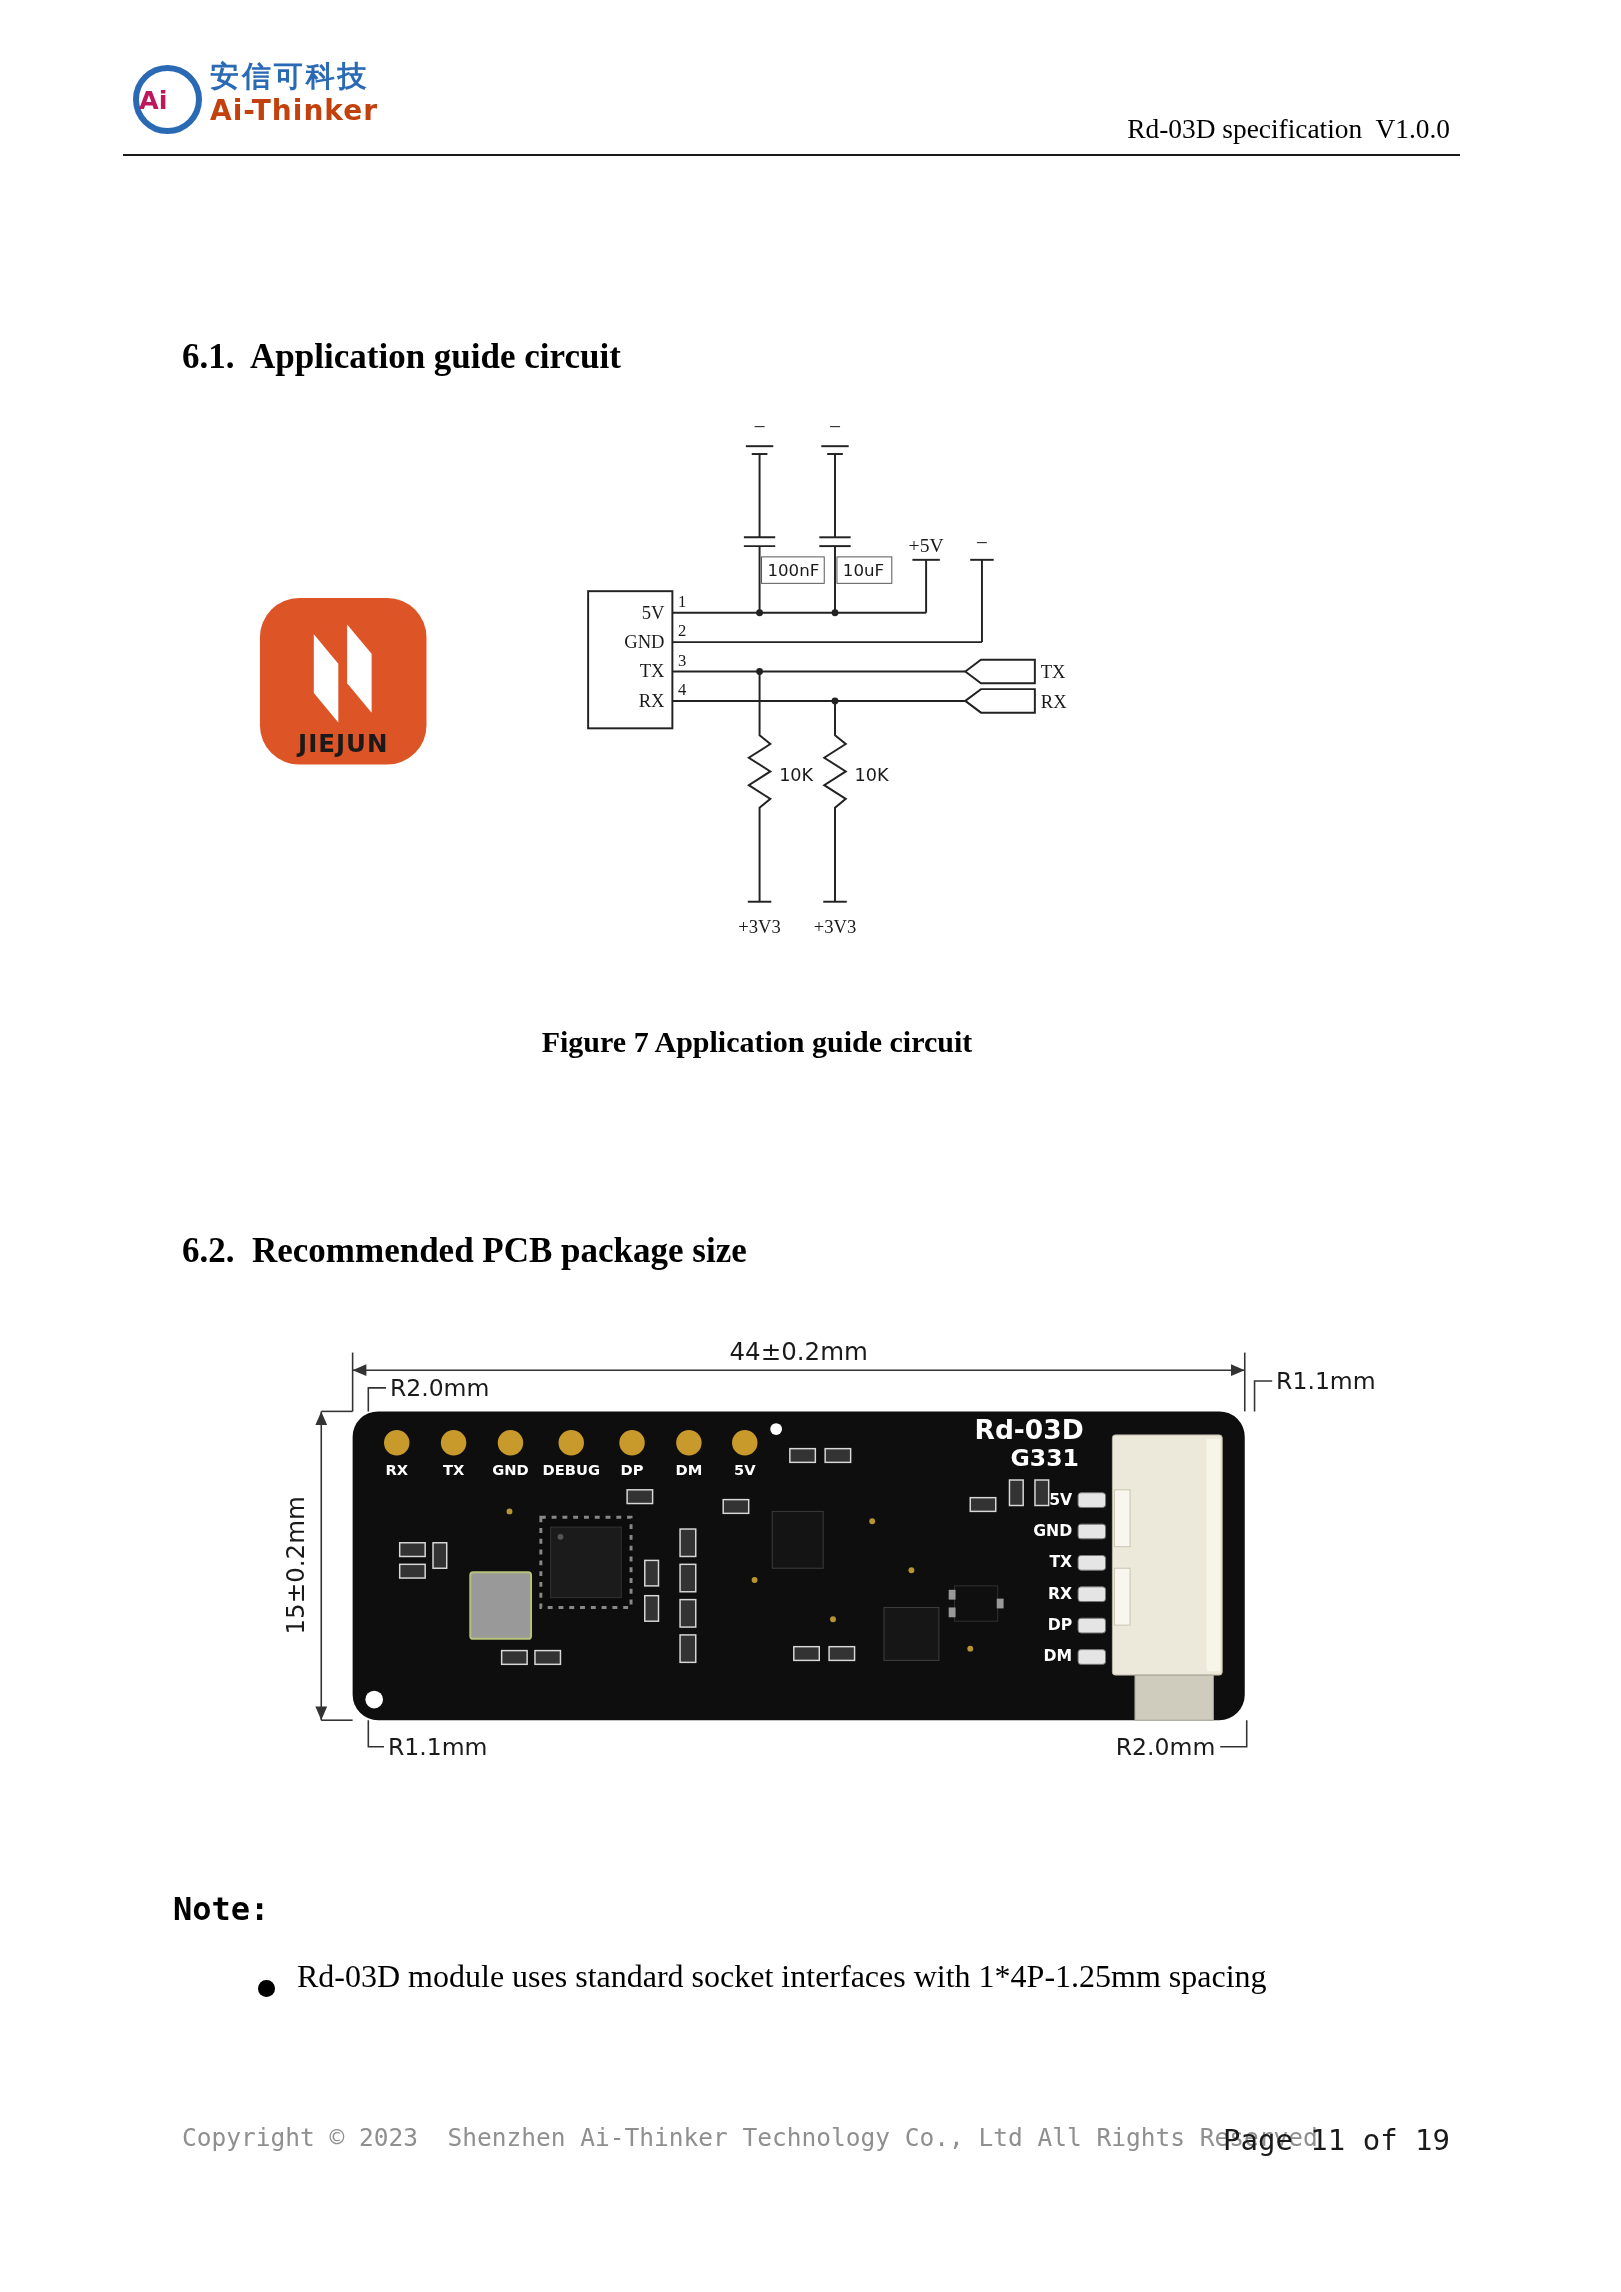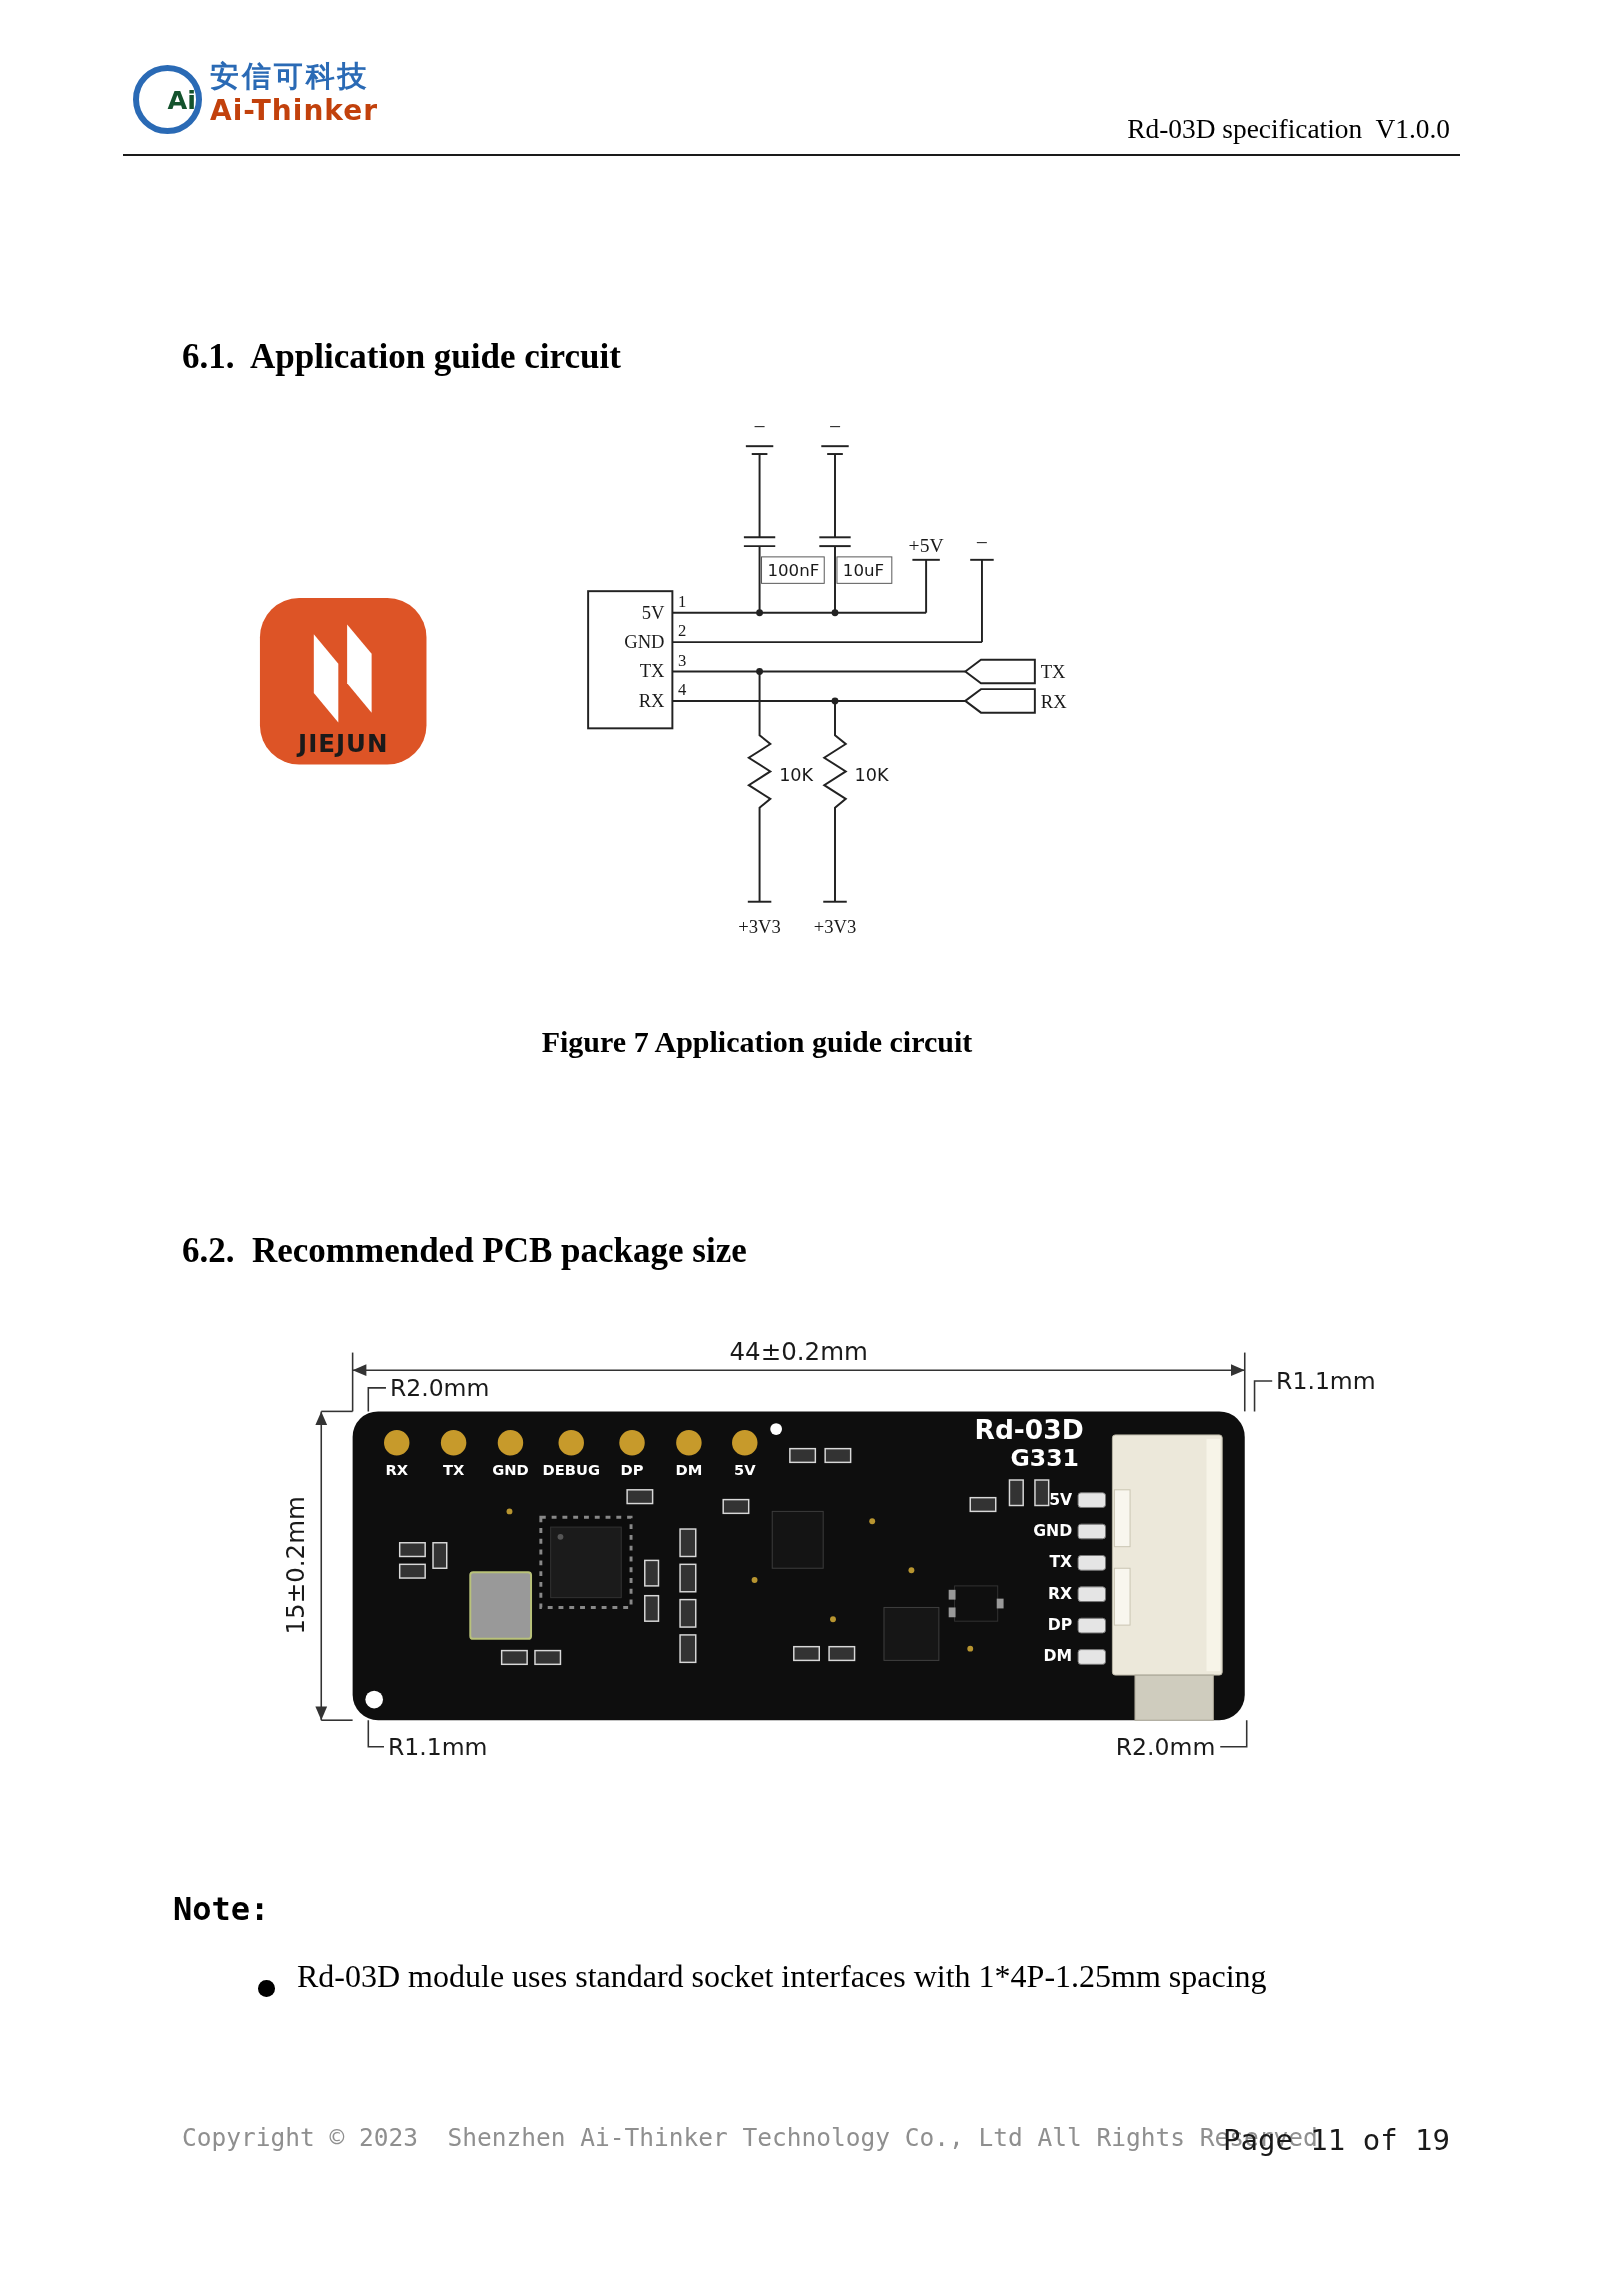--- a/index.html
+++ b/index.html
@@ -8,22 +8,22 @@
     background:#ffffff; overflow:hidden;
     font-family:"Liberation Serif", serif; color:#000;
   }
   .abs { position:absolute; }
   .pre { white-space:pre-wrap; }
 
   
   .logo-icon {
     position:absolute; left:133px; top:65px; width:57px; height:57px;
     border:6.9px solid #2a6ab5; border-radius:50%;
-    display:flex; align-items:center; justify-content:flex-end;
-    color:#14532d; font-family:"DejaVu Sans",sans-serif; font-weight:bold; font-size:25.5px;
+    display:flex; align-items:center; justify-content:flex-start;
+    color:#be185d; font-family:"DejaVu Sans",sans-serif; font-weight:bold; font-size:25.5px;
   }
   .logo-cn { position:absolute; left:210px; top:57px; color:#2a6ab5;
     font-family:"DejaVu Sans",sans-serif; font-weight:bold; font-size:29px; letter-spacing:2.9px; }
   .logo-en { position:absolute; left:210px; top:94px; color:#c2410c;
     font-family:"DejaVu Sans",sans-serif; font-weight:bold; font-size:28px; letter-spacing:1px; }
   .doc-title { position:absolute; right:171px; top:114px; font-size:27.4px; }
   .header-rule { position:absolute; left:123px; top:154px; width:1337px; height:2px; background:#1a1a1a; }
 
   .h1 { position:absolute; left:182px; top:212px; font-size:42px; font-weight:bold; }
   .h2 { position:absolute; left:182px; font-size:35px; font-weight:bold; }

